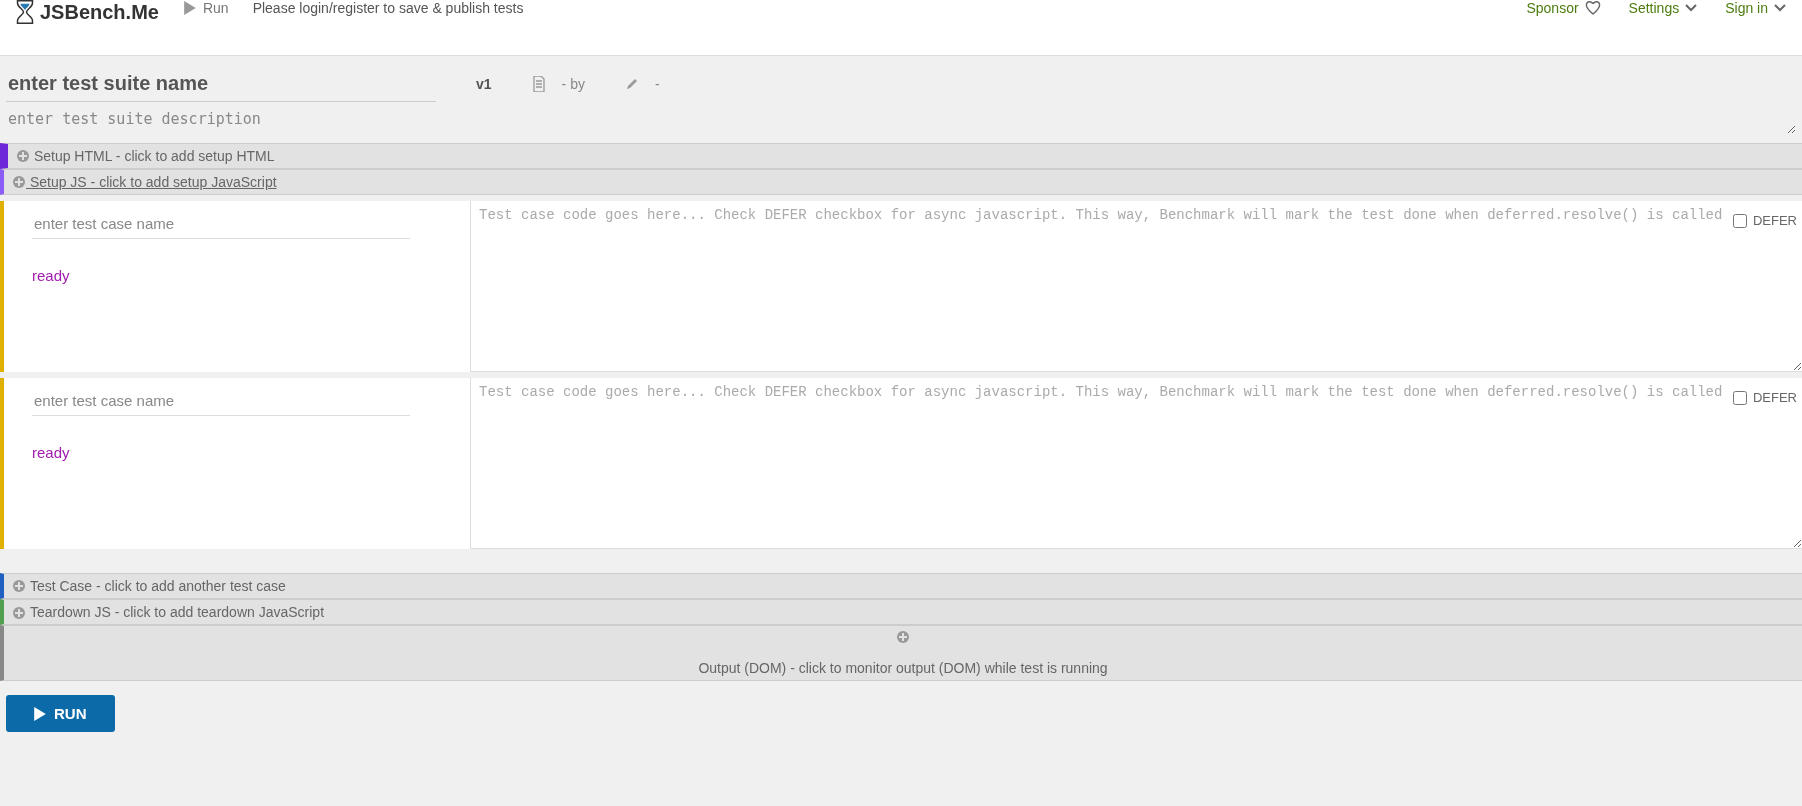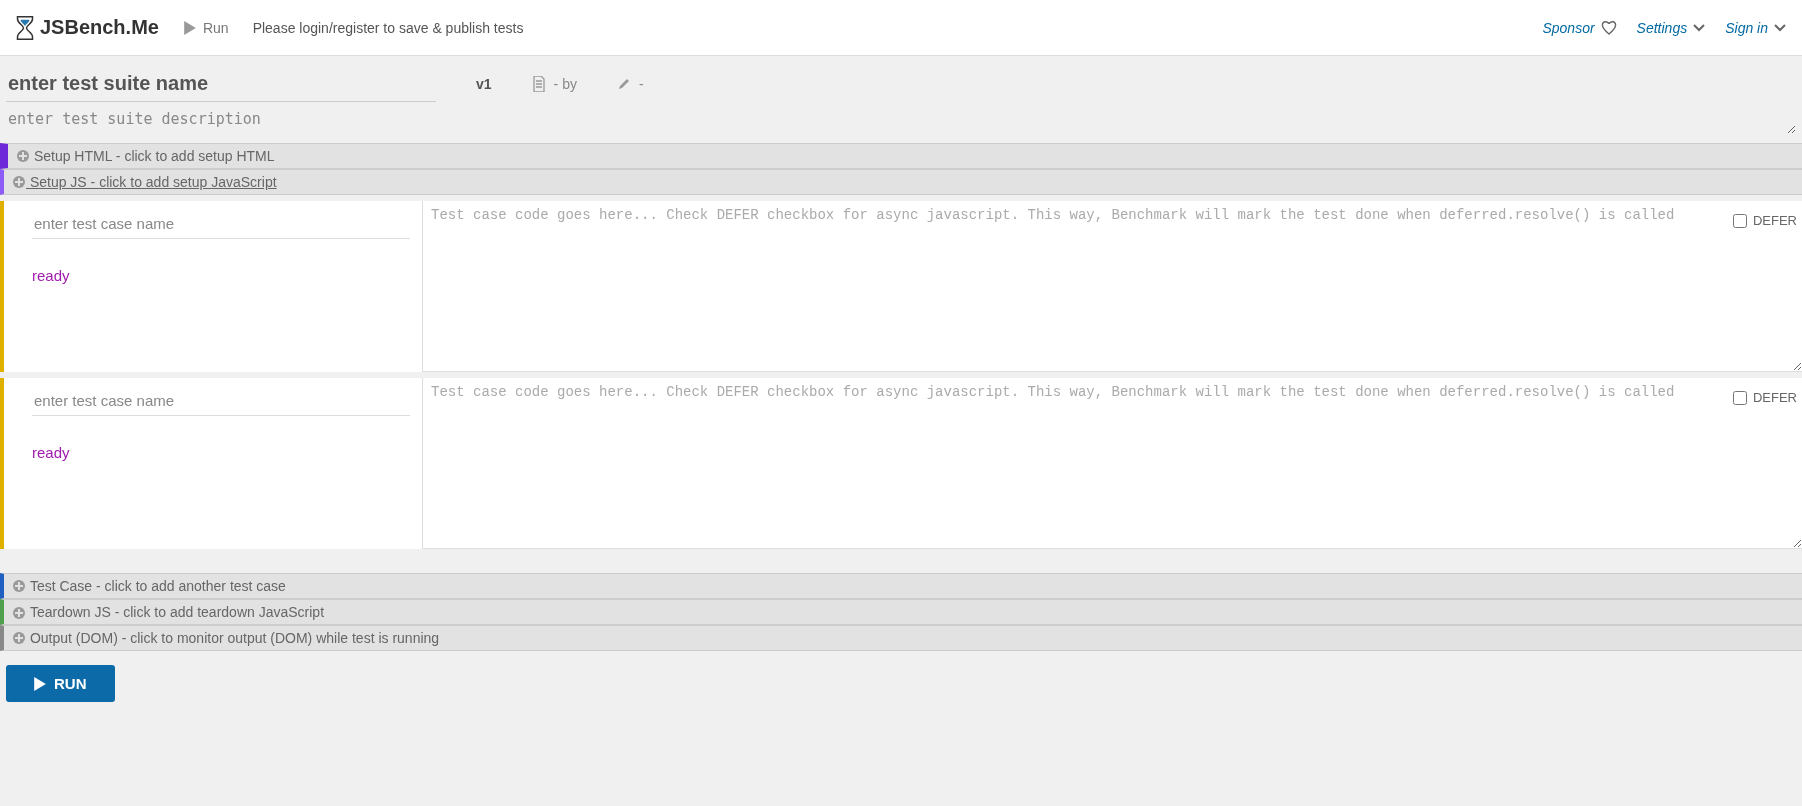--- a/index.html
+++ b/index.html
@@ -1,51 +1,51 @@
 <!DOCTYPE html>
 <html><head>
 <meta charset="utf-8">
 <style>
 * { box-sizing: border-box; margin: 0; padding: 0; }
 body { font-family: "Segoe UI", Arial, sans-serif; font-size: 14px; color: #333; background: #f0f0f0; }
 
 
-.topnav { display: flex; align-items: center; height: 56px; background: #fff; border-bottom: 1px solid #ddd; padding: 0 16px; }
+.topnav { display: flex; align-items: flex-start; height: 56px; background: #fff; border-bottom: 1px solid #ddd; padding: 0 16px; }
 .logo { display: flex; align-items: center; font-size: 20px; font-weight: 600; color: #333; margin-right: 24px; }
 .logo-icon { width: 18px; height: 24px; margin-right: 6px; position: relative; }
 .logo-icon svg { width: 100%; height: 100%; }
 .run-link { display: flex; align-items: center; color: #777; margin-right: 24px; cursor: pointer; }
 .run-link .play { margin-right: 6px; }
 .login-msg { color: #555; }
 .spacer { flex: 1; }
-.nav-item { display: flex; align-items: center; color: #0369a1; margin-left: 20px; cursor: pointer; font-style: italic; }
+.nav-item { display: flex; align-items: center; color: #4d7c0f; margin-left: 28px; cursor: pointer; }
 .nav-item .icon { margin-left: 6px; }
 
 
 .suite-header { padding: 10px 6px 6px 6px; }
 .suite-row1 { display: flex; align-items: center; gap: 40px; }
 .suite-name { width: 430px; font-size: 20px; font-weight: 700; border: none; background: transparent; padding: 6px 2px; border-bottom: 1px solid #ccc; color: #b91c1c; }
 .suite-name::placeholder { color: #555; font-weight: 700; }
 .version { font-weight: 700; color: #555; }
-.meta { display: flex; align-items: center; color: #888; gap: 8px; }
+.meta { display: flex; align-items: center; color: #888; gap: 16px; }
 .meta .icon { color: #999; }
 .suite-desc { width: 100%; font-size: 15px; border: none; background: transparent; padding: 8px 2px 4px 2px; color: #555; resize: both; height: 32px; }
 .suite-desc::placeholder { color: #888; }
 .desc-wrap { position: relative; }
 
 
 .bar { display: flex; align-items: center; padding: 4px 8px; background: #e2e2e2; border-top: 1px solid #ccc; border-bottom: 1px solid #ccc; cursor: pointer; color: #666; font-size: 14px; }
 .bar-red { border-left: 8px solid #6d28d9; }
 .bar-orange { border-left: 4px solid #8b5cf6; text-decoration: underline; }
 .bar-blue { border-left: 4px solid #2060c0; margin-top: 24px; }
 .bar-green { border-left: 4px solid #50a050; align-items: flex-end; }
-.bar-gray { border-left: 4px solid #888; }
-
-
-.testcase { display: flex; border-left: 4px solid #e0b000; background: #fff; margin: 6px 0; min-height: 168px; }
+.bar-gray { border-left: 4px solid #888; flex-direction: column; }
+
+
+.testcase { display: flex; border-left: 4px solid #e0b000; background: #fff; margin: 6px 0; min-height: 168px; gap: 48px; }
 .tc-left { width: 418px; padding: 8px 12px 8px 28px; display: flex; flex-direction: column; }
 .tc-name { width: 100%; border: none; border-bottom: 1px solid #ddd; padding: 6px 2px; font-size: 15px; background: transparent; }
 .tc-name::placeholder { color: #888; }
 .tc-status { color: #a21caf; margin-top: 28px; font-size: 15px; }
 .tc-right { flex: 1; position: relative; }
 .tc-code { width: 100%; height: 100%; min-height: 168px; border: 1px solid #ddd; border-top: none; border-right: none; resize: both; font-family: "Courier New", monospace; font-size: 14px; padding: 6px 8px; color: #0c4a6e; background: #fff; }
 .tc-code::placeholder { color: #aaa; }
 .defer { position: absolute; top: 10px; right: 1px; display: flex; align-items: center; gap: 6px; color: #666; font-size: 13px; background: rgba(255,255,255,0.7); padding: 2px 4px; }
 .defer input { width: 14px; height: 14px; }
 

